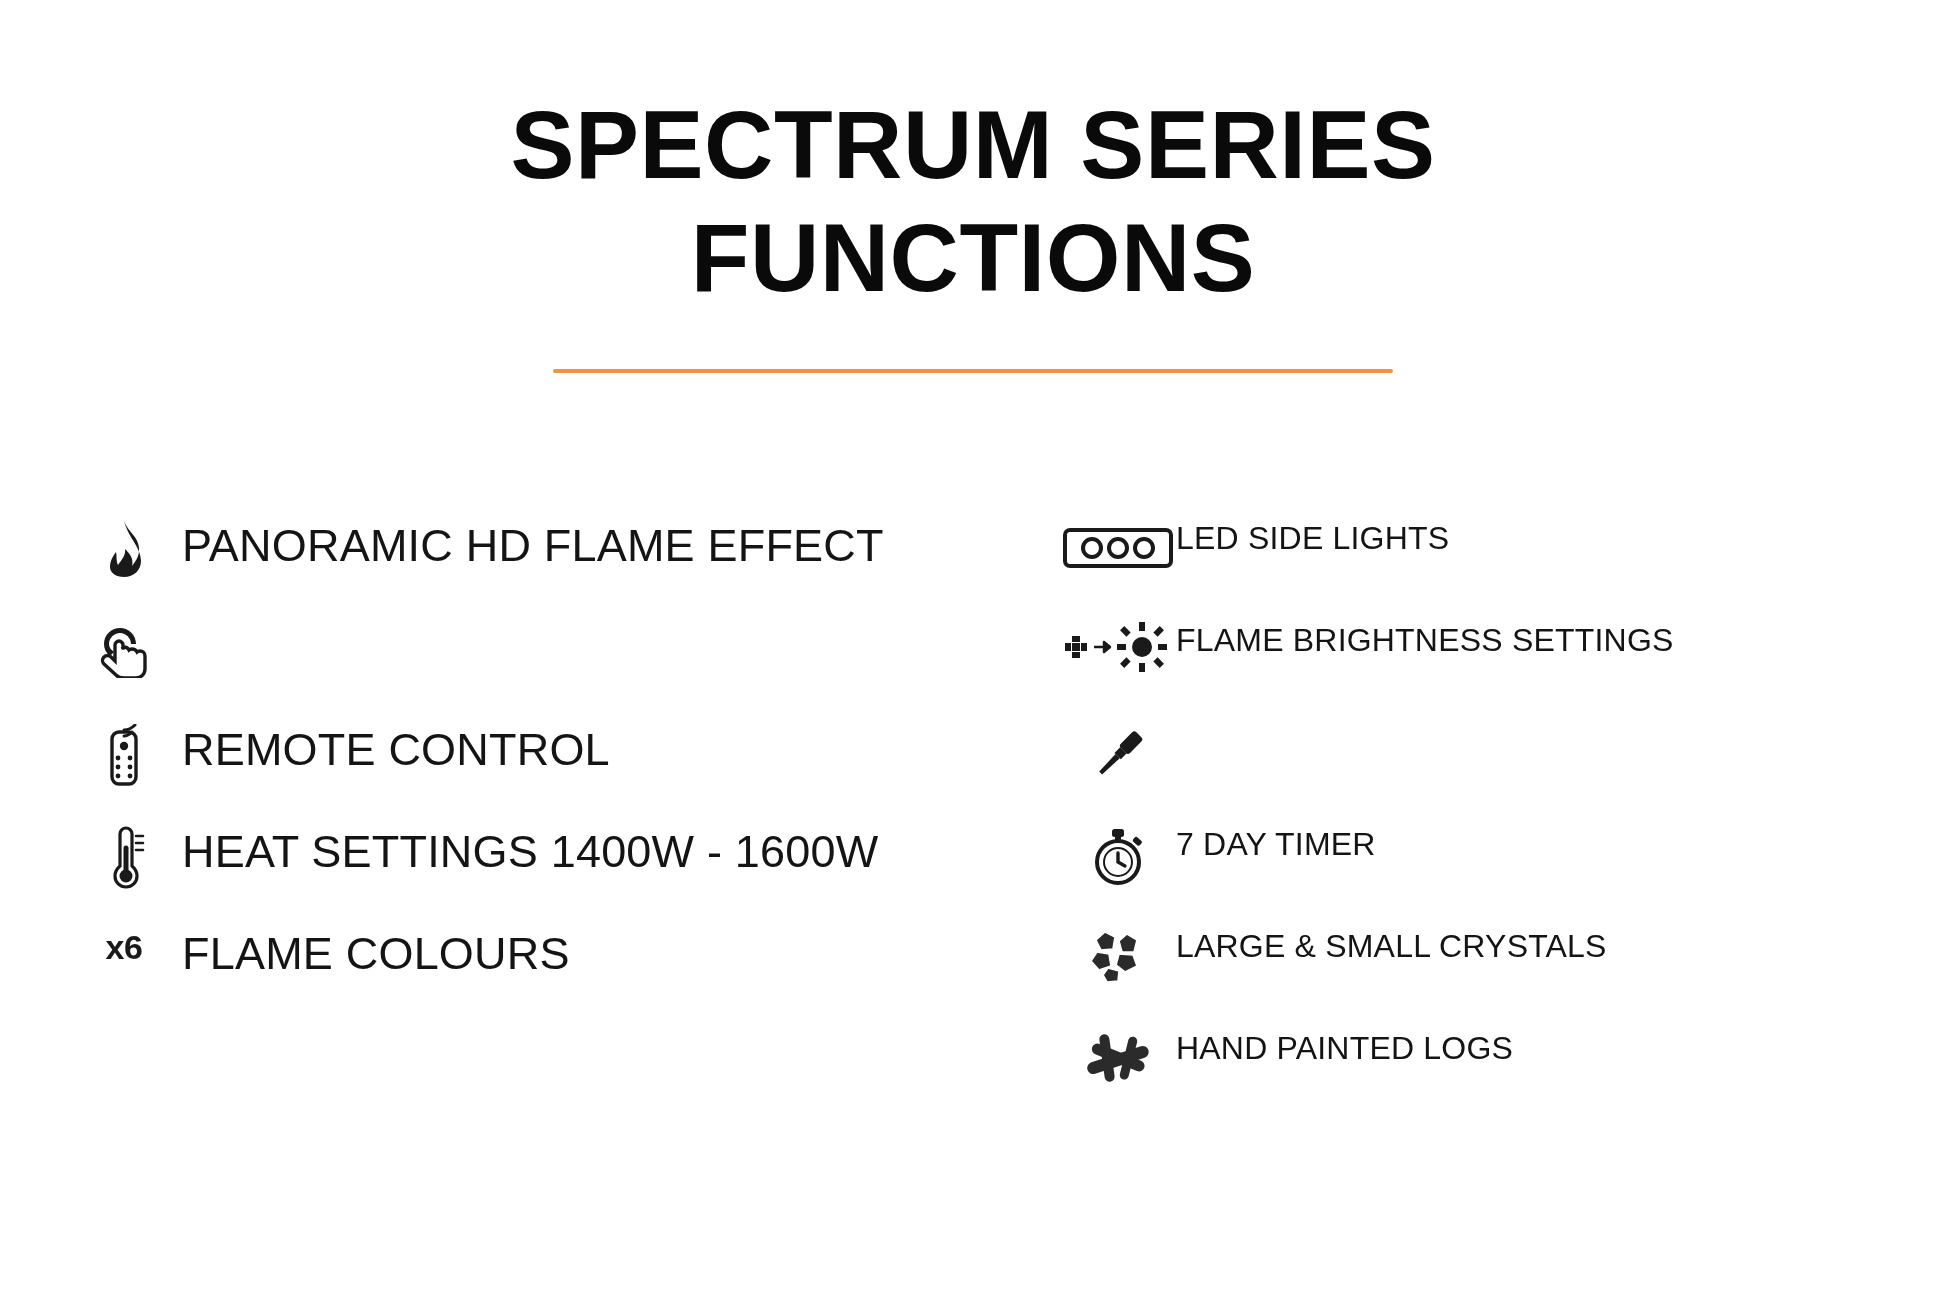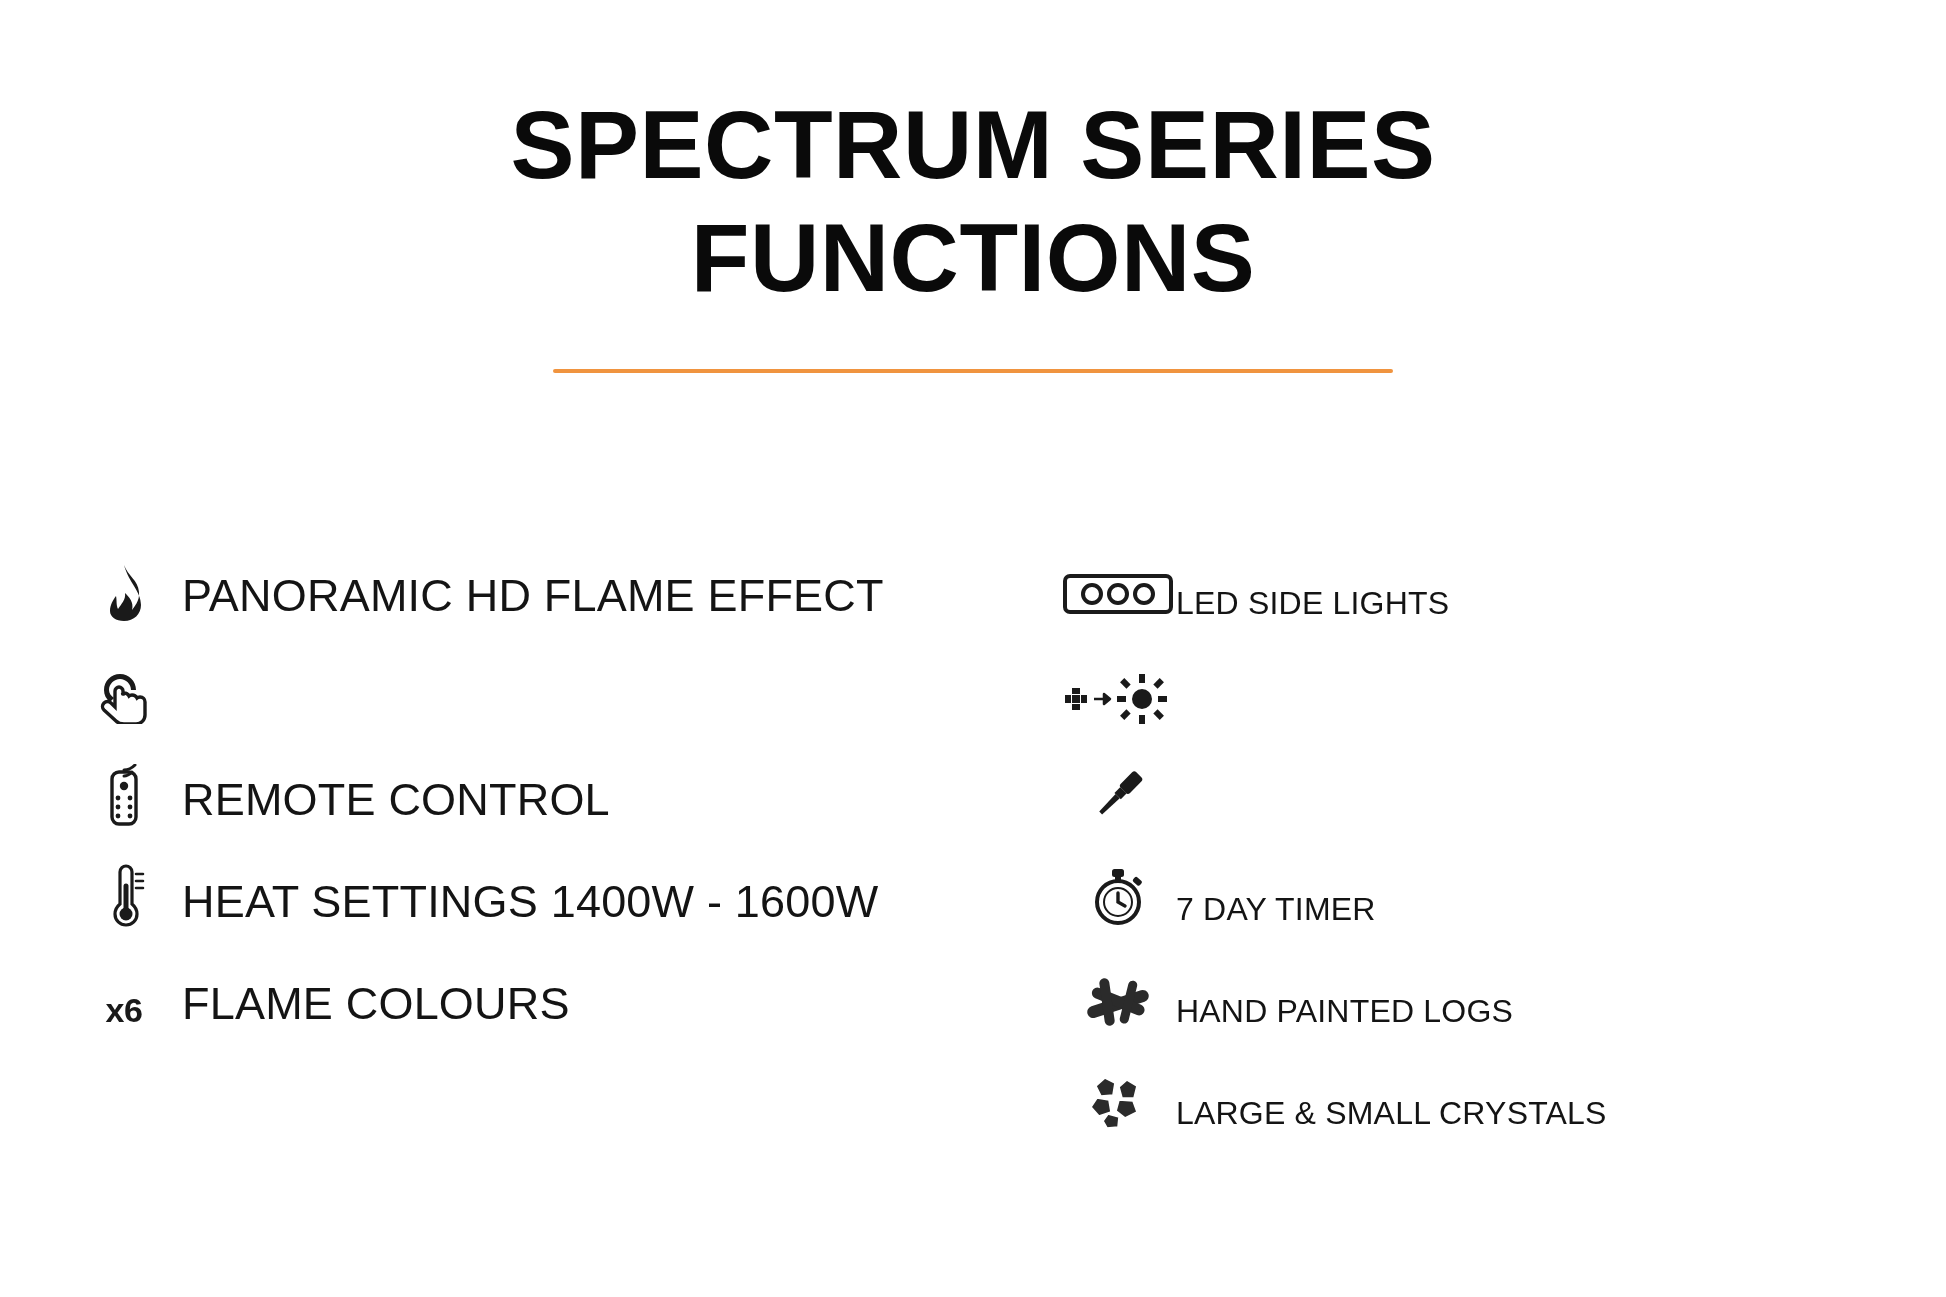--- a/index.html
+++ b/index.html
@@ -53,21 +53,21 @@
   .col-left {
     width: 1040px;
     padding-left: 66px;
   }
   .col-right {
     width: 906px;
     padding-left: 20px;
   }
   .feature {
     display: flex;
-    align-items: flex-end;
+    align-items: flex-start;
     height: 102px;
   }
   .icon-cell {
     width: 116px;
     min-width: 116px;
     display: flex;
     align-items: center;
     justify-content: center;
   }
   .icon-cell svg {
@@ -196,20 +196,21 @@
               <rect x="75" y="41" width="6" height="9"></rect>
               <rect x="53" y="22" width="9" height="6"></rect>
               <rect x="94" y="22" width="9" height="6"></rect>
               <rect x="58" y="5" width="6" height="9" transform="rotate(-45 61 9)"></rect>
               <rect x="92" y="5" width="6" height="9" transform="rotate(45 95 9)"></rect>
               <rect x="58" y="36" width="6" height="9" transform="rotate(45 61 41)"></rect>
               <rect x="92" y="36" width="6" height="9" transform="rotate(-45 95 41)"></rect>
             </g>
           </svg>
         </div>
+        <div class="feature-label">FLAME BRIGHTNESS SETTINGS</div>
       </div>
 
       <div class="feature">
         <div class="icon-cell">
           <svg width="72" height="62" viewBox="0 0 72 62" aria-hidden="true">
             <g transform="rotate(45 36 31)">
               <rect x="30" y="2" width="13" height="22" rx="3" fill="#1a1a1a"></rect>
               <rect x="32" y="24" width="9" height="8" fill="#1a1a1a"></rect>
               <path d="M33.5 32 L39.5 32 L38.5 56 L34.5 56 Z" fill="#1a1a1a"></path>
             </g>
@@ -226,43 +227,43 @@
             <rect x="22" y="3" width="12" height="8" rx="2.5" fill="#1a1a1a"></rect>
             <rect x="25" y="10" width="6" height="6" fill="#1a1a1a"></rect>
             <rect x="43" y="12" width="9" height="6" rx="2" fill="#1a1a1a" transform="rotate(42 47 15)"></rect>
           </svg>
         </div>
         <div class="feature-label">7 DAY TIMER</div>
       </div>
 
       <div class="feature">
         <div class="icon-cell">
-          <svg width="72" height="56" viewBox="0 0 72 56" aria-hidden="true">
-            <g fill="#2b2b2b">
-              <rect x="4" y="24" width="64" height="12" rx="6" transform="rotate(-18 36 30)"></rect>
-              <rect x="8" y="22" width="56" height="11" rx="5.5" transform="rotate(22 36 28)"></rect>
-              <rect x="20" y="4" width="10" height="48" rx="5" transform="rotate(-8 25 28)"></rect>
-              <rect x="42" y="6" width="9" height="44" rx="4.5" transform="rotate(14 46 28)"></rect>
-            </g>
-          </svg>
-        </div>
-        <div class="feature-label">HAND PAINTED LOGS</div>
-      </div>
-
-      <div class="feature">
-        <div class="icon-cell">
           <svg width="62" height="58" viewBox="0 0 62 58" aria-hidden="true">
             <g fill="#2b2b2b" stroke="#ffffff" stroke-width="1.6">
               <polygon points="18,4 28,9 26,21 14,22 9,12"></polygon>
               <polygon points="40,6 50,12 47,24 35,24 32,13"></polygon>
               <polygon points="10,24 22,26 24,38 12,42 4,33"></polygon>
               <polygon points="32,26 46,27 50,38 38,44 29,37"></polygon>
               <polygon points="21,40 32,43 31,53 20,54 16,47"></polygon>
             </g>
           </svg>
         </div>
         <div class="feature-label">LARGE &amp; SMALL CRYSTALS</div>
       </div>
 
+      <div class="feature">
+        <div class="icon-cell">
+          <svg width="72" height="56" viewBox="0 0 72 56" aria-hidden="true">
+            <g fill="#2b2b2b">
+              <rect x="4" y="24" width="64" height="12" rx="6" transform="rotate(-18 36 30)"></rect>
+              <rect x="8" y="22" width="56" height="11" rx="5.5" transform="rotate(22 36 28)"></rect>
+              <rect x="20" y="4" width="10" height="48" rx="5" transform="rotate(-8 25 28)"></rect>
+              <rect x="42" y="6" width="9" height="44" rx="4.5" transform="rotate(14 46 28)"></rect>
+            </g>
+          </svg>
+        </div>
+        <div class="feature-label">HAND PAINTED LOGS</div>
+      </div>
+
     </div>
 
   </div>
 </div>
 
 </body></html>

